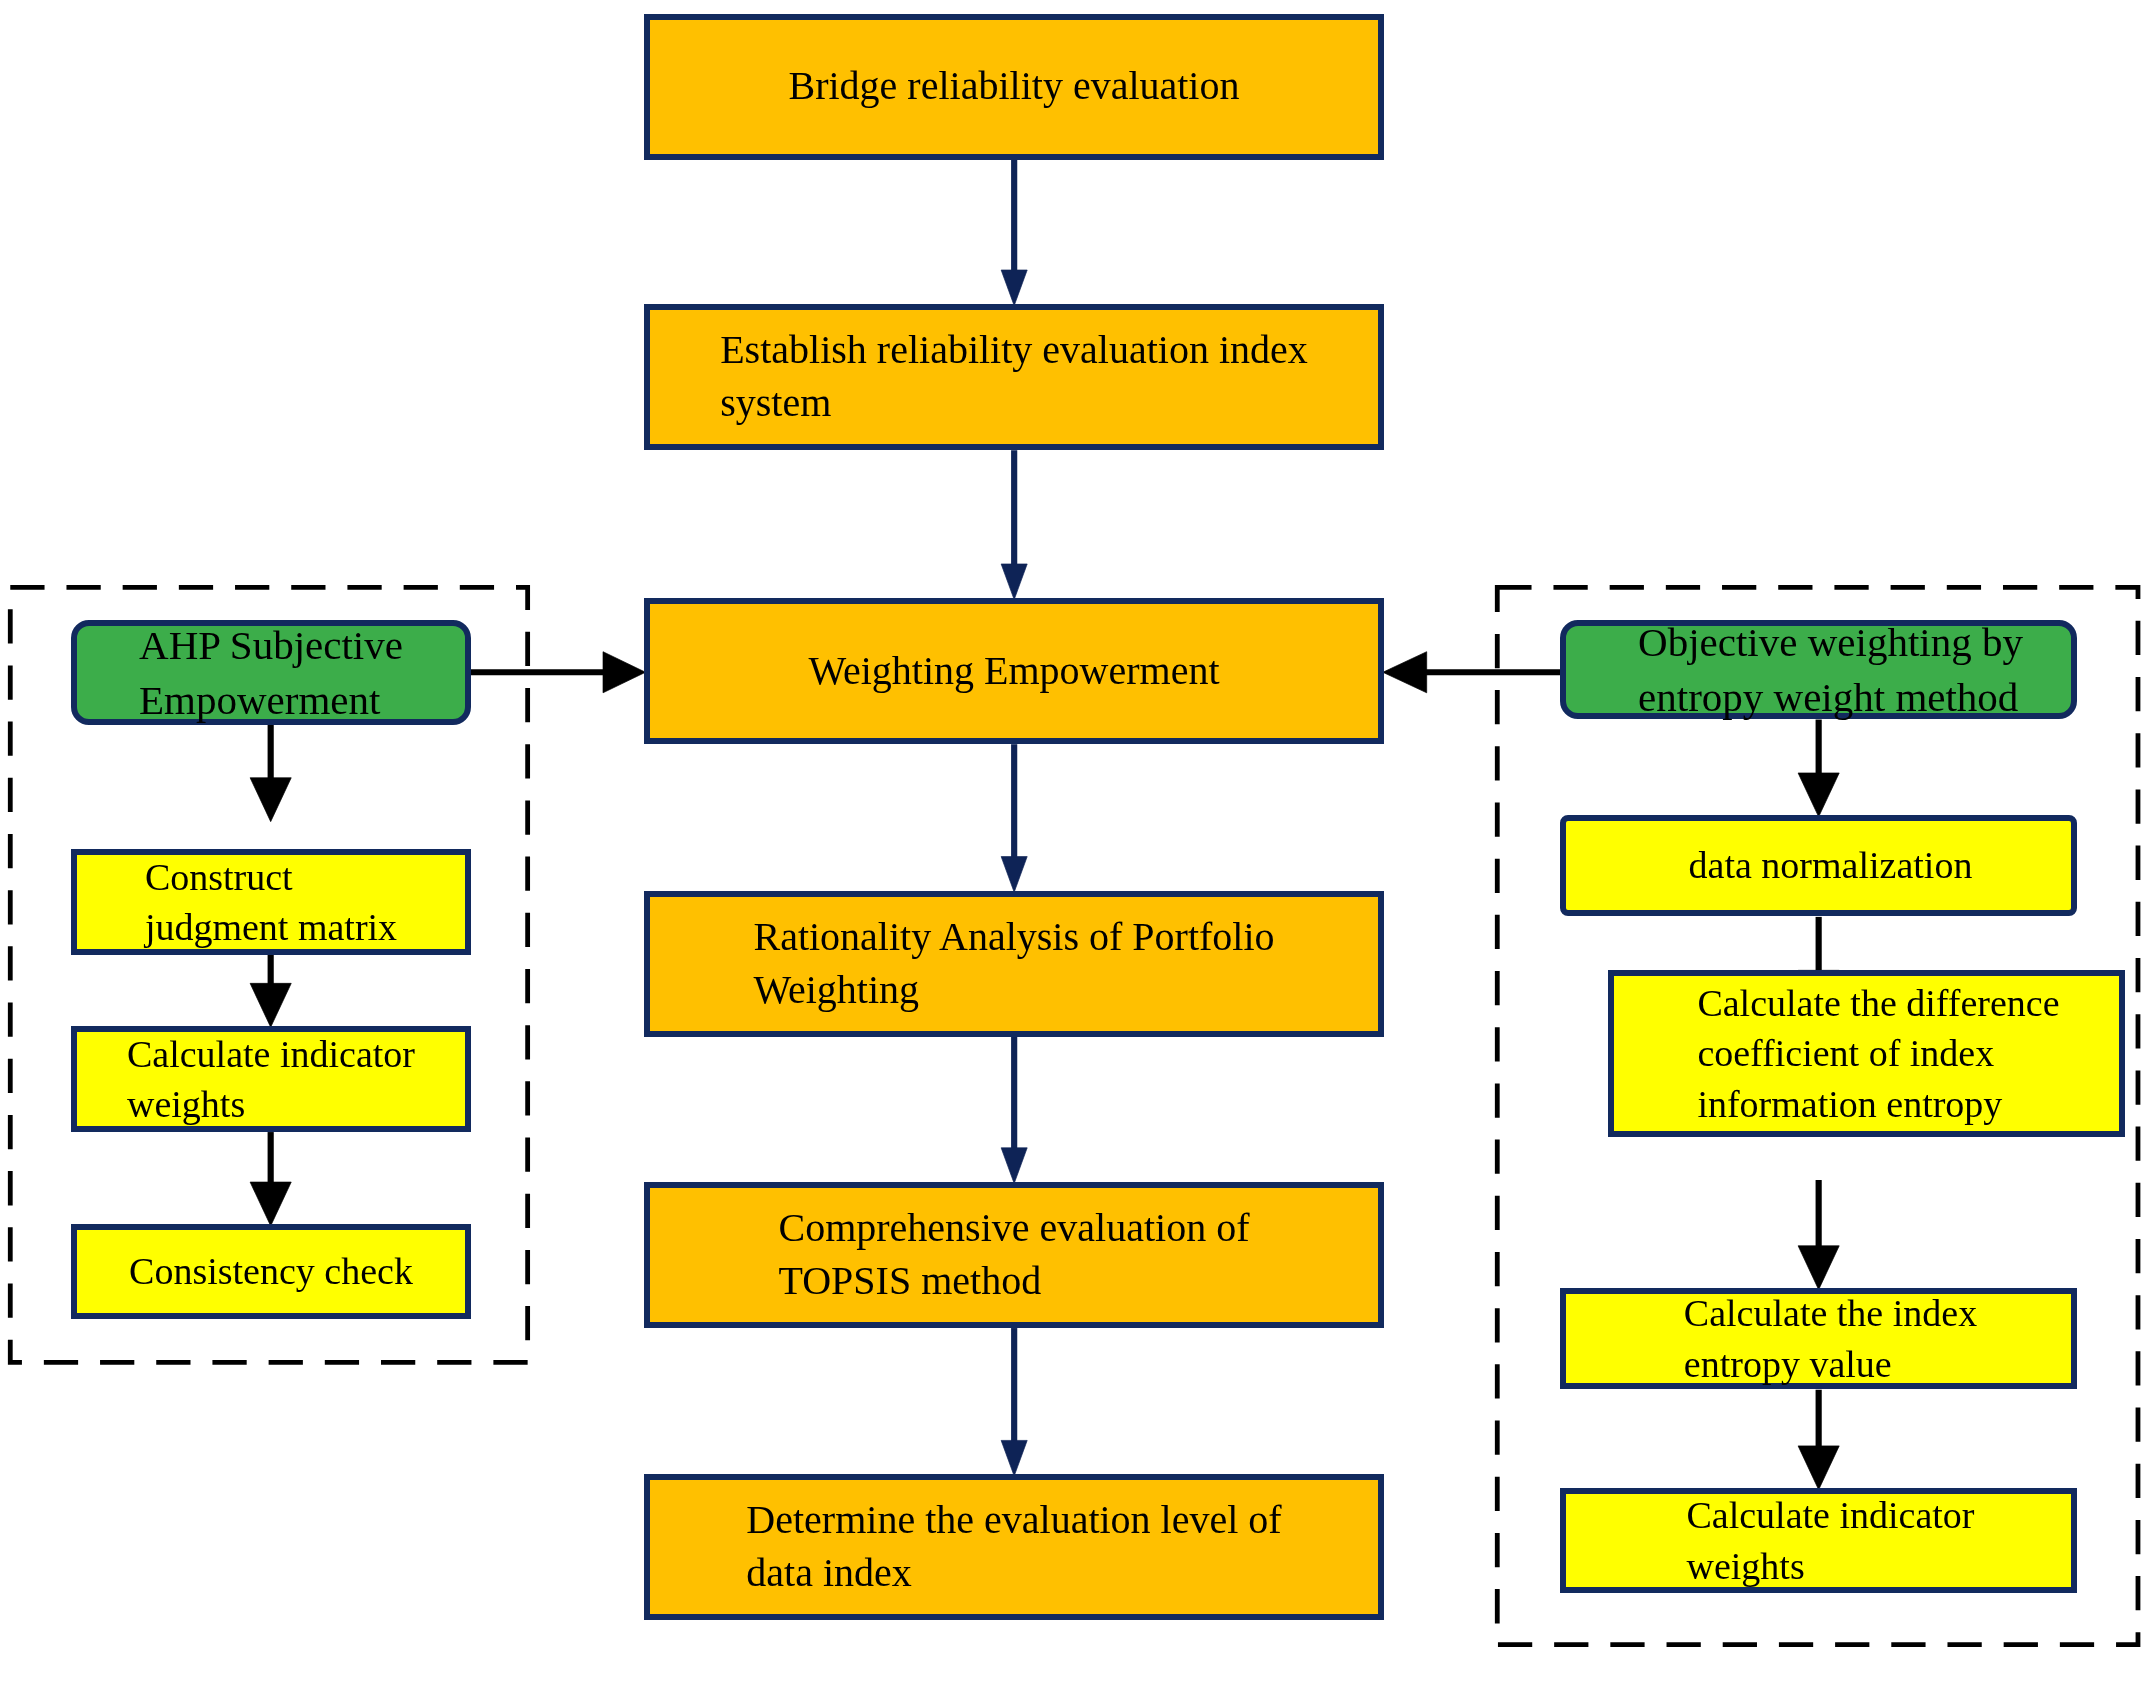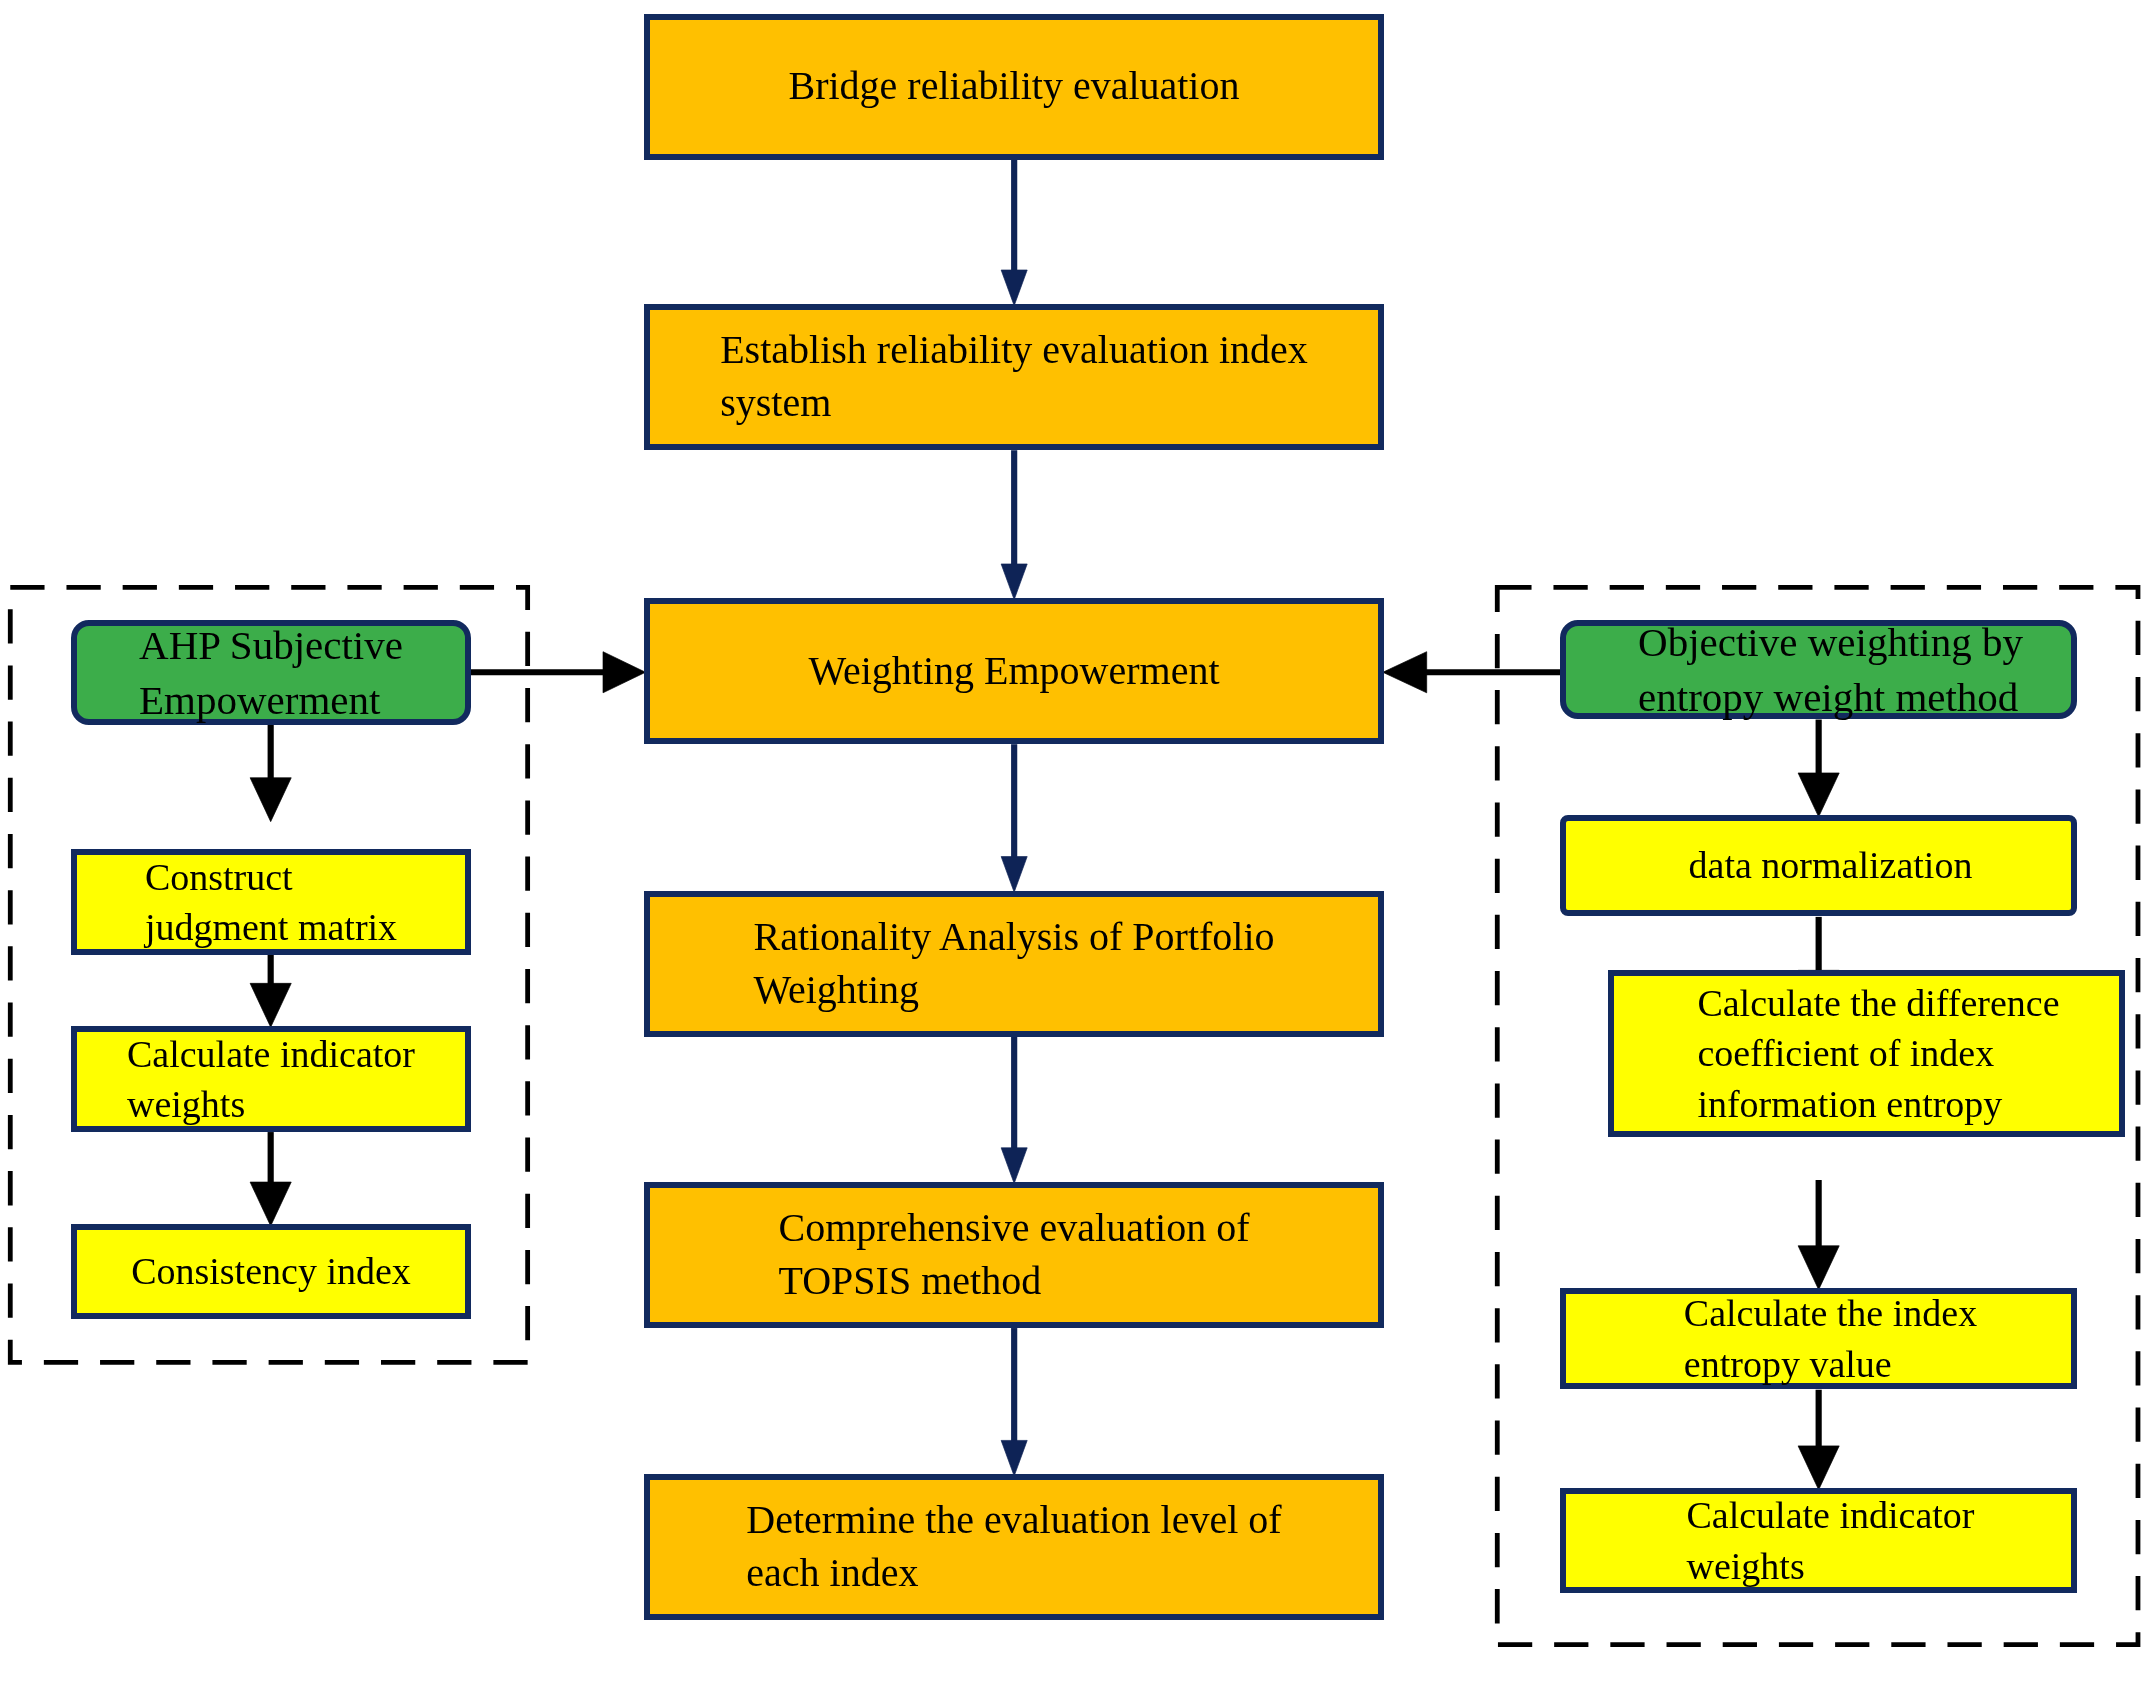--- a/index.html
+++ b/index.html
@@ -96,29 +96,29 @@
 
   <div class="box orange center-col" style="top:13.7px;height:146px;">Bridge reliability evaluation</div>
   <div class="box orange center-col" style="top:304px;height:146px;">Establish reliability evaluation index
 system</div>
   <div class="box orange center-col" style="top:598px;height:146px;">Weighting Empowerment</div>
   <div class="box orange center-col" style="top:891px;height:146px;">Rationality Analysis of Portfolio
 Weighting</div>
   <div class="box orange center-col" style="top:1182px;height:146px;">Comprehensive evaluation of
 TOPSIS method</div>
   <div class="box orange center-col" style="top:1474px;height:146px;">Determine the evaluation level of
-each index</div>
+data index</div>
 
   <div class="box green left-col" style="top:620px;height:105px;">AHP Subjective
 Empowerment</div>
   <div class="box yellow left-col" style="top:820px;height:106px;margin-top:29px;">Construct
 judgment matrix</div>
   <div class="box yellow left-col" style="top:1026px;height:106px;">Calculate indicator
 weights</div>
-  <div class="box yellow left-col" style="top:1224px;height:95px;">Consistency index</div>
+  <div class="box yellow left-col" style="top:1224px;height:95px;">Consistency check</div>
 
   <div class="box green right-col" style="top:620px;height:99px;">Objective weighting by
 entropy weight method</div>
   <div class="box yellow right-col" style="top:815px;height:101px;border-radius:8px;">data normalization</div>
   <div class="box yellow right-col" style="top:970px;height:167px;margin-left:48px;">Calculate the difference
 coefficient of index
 information entropy</div>
   <div class="box yellow right-col" style="top:1288px;height:101px;">Calculate the index
 entropy value</div>
   <div class="box yellow right-col" style="top:1488px;height:105px;">Calculate indicator

